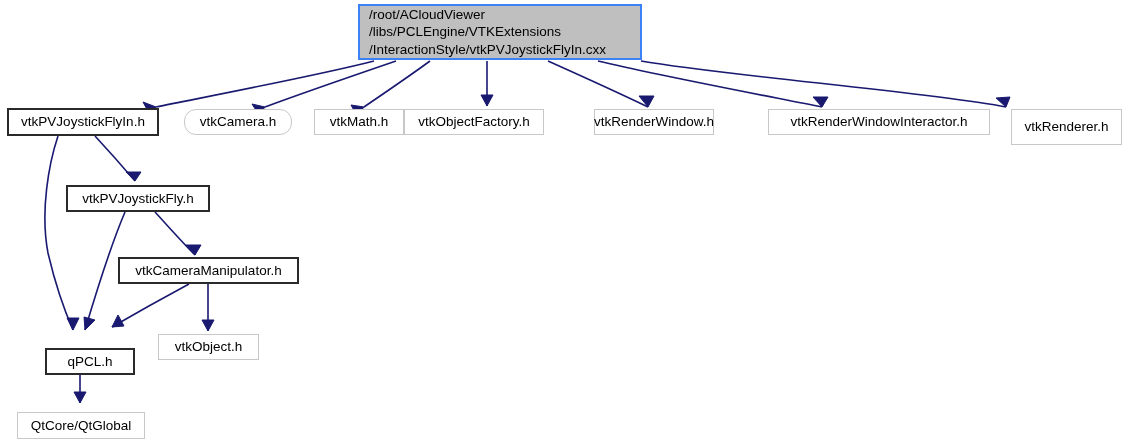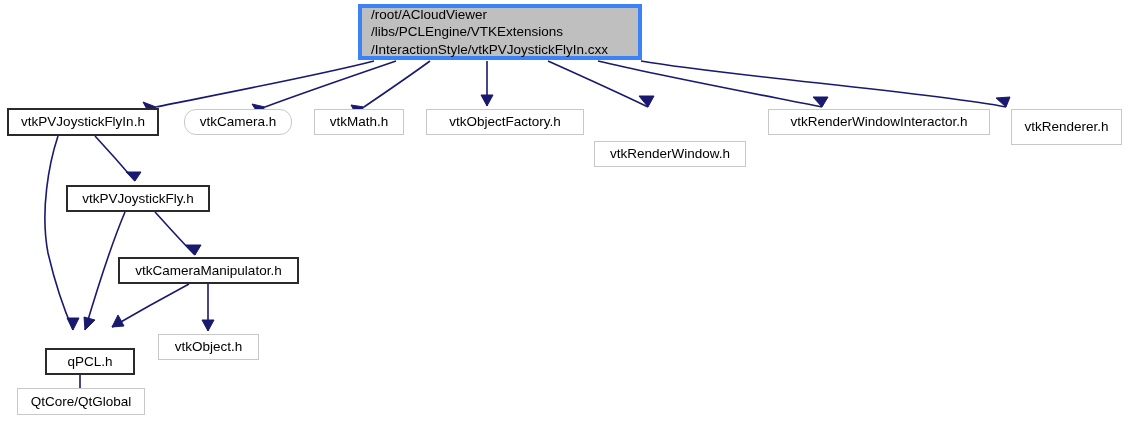--- a/index.html
+++ b/index.html
@@ -36,21 +36,21 @@
     font-size: 13.5px;
     line-height: 1.18;
     white-space: pre;
     z-index: 2;
   }
   .node.thick {
     border: 2px solid #2a2a2a;
   }
   .node.root {
     background: #bfbfbf;
-    border: 4px solid #3b82f6;
+    border: 2px solid #3b82f6;
     justify-content: flex-start;
     text-align: left;
     padding-left: 9px;
     line-height: 1.28;
   }
   .node-label {
     display: block;
   }
 </style>
 </head>
@@ -87,23 +87,23 @@
       <path d="M 80,360 L 80,403" fill="none" stroke="#191970" stroke-width="1.6"></path>
       <path d="M 80,403 L 74,392 L 86,392 Z" fill="#191970" stroke="#191970" stroke-width="1" stroke-linejoin="miter"></path>
     </svg>
   <div id="node-layer">
       <div class="node root" style="left: 358px; top: 4px; width: 284px; height: 56px;"><span class="node-label">/root/ACloudViewer
 /libs/PCLEngine/VTKExtensions
 /InteractionStyle/vtkPVJoystickFlyIn.cxx</span></div>
       <div class="node thick" style="left: 7px; top: 108px; width: 152px; height: 28px;"><span class="node-label">vtkPVJoystickFlyIn.h</span></div>
       <div class="node" style="left: 184px; top: 109px; width: 108px; height: 26px; border-radius: 12px;"><span class="node-label">vtkCamera.h</span></div>
       <div class="node" style="left: 314px; top: 109px; width: 90px; height: 26px;"><span class="node-label">vtkMath.h</span></div>
-      <div class="node" style="left: 426px; top: 109px; width: 158px; height: 26px;"><span class="node-label">vtkObjectFactory.h</span></div>
-      <div class="node" style="left: 594px; top: 109px; width: 152px; height: 26px; margin-top: 32px;"><span class="node-label">vtkRenderWindow.h</span></div>
+      <div class="node" style="left: 404px; top: 109px; width: 140px; height: 26px;"><span class="node-label">vtkObjectFactory.h</span></div>
+      <div class="node" style="left: 594px; top: 109px; width: 120px; height: 26px;"><span class="node-label">vtkRenderWindow.h</span></div>
       <div class="node" style="left: 768px; top: 109px; width: 222px; height: 26px;"><span class="node-label">vtkRenderWindowInteractor.h</span></div>
       <div class="node" style="left: 1011px; top: 109px; width: 111px; height: 36px;"><span class="node-label">vtkRenderer.h</span></div>
       <div class="node thick" style="left: 66px; top: 185px; width: 144px; height: 27px; align-items: center;"><span class="node-label">vtkPVJoystickFly.h</span></div>
       <div class="node thick" style="left: 118px; top: 257px; width: 181px; height: 27px;"><span class="node-label">vtkCameraManipulator.h</span></div>
       <div class="node thick" style="left: 45px; top: 348px; width: 90px; height: 27px;"><span class="node-label">qPCL.h</span></div>
       <div class="node" style="left: 158px; top: 334px; width: 101px; height: 26px;"><span class="node-label">vtkObject.h</span></div>
-      <div class="node" style="left: 17px; top: 388px; width: 128px; height: 27px;"><span class="node-label">QtCore/QtGlobal</span></div>
+      <div class="node" style="left: 17px; top: 412px; width: 128px; height: 27px;"><span class="node-label">QtCore/QtGlobal</span></div>
     </div>
 </div>
 
 </body></html>

